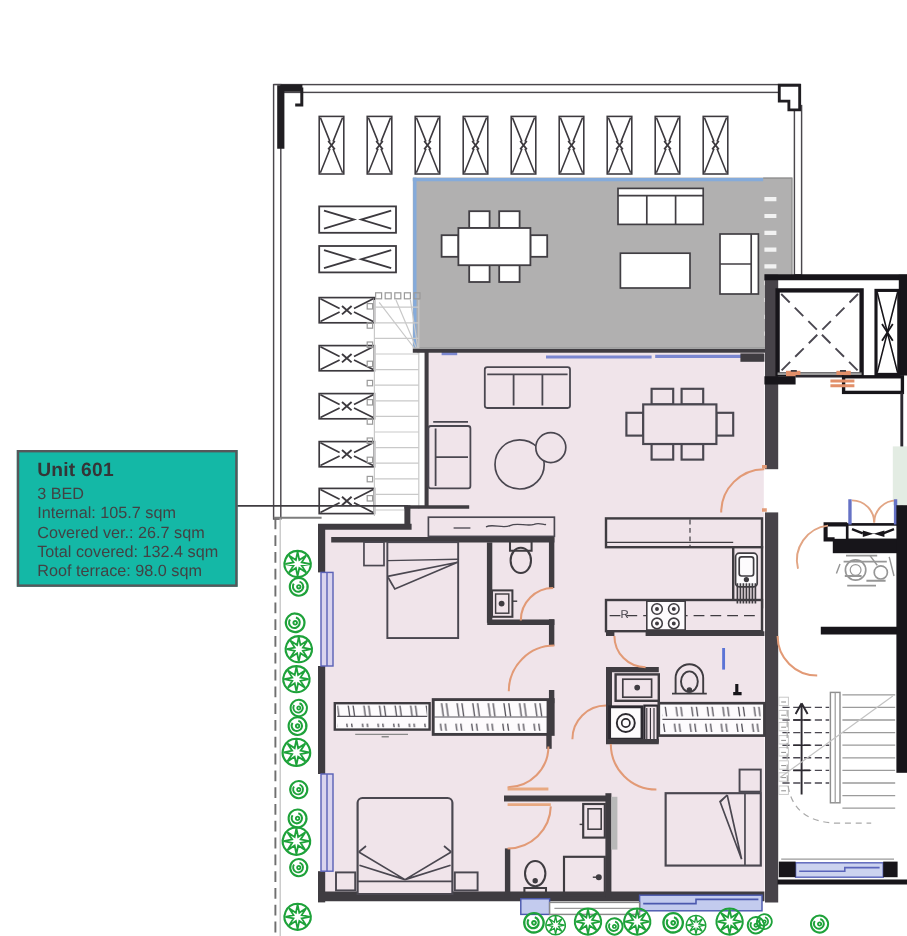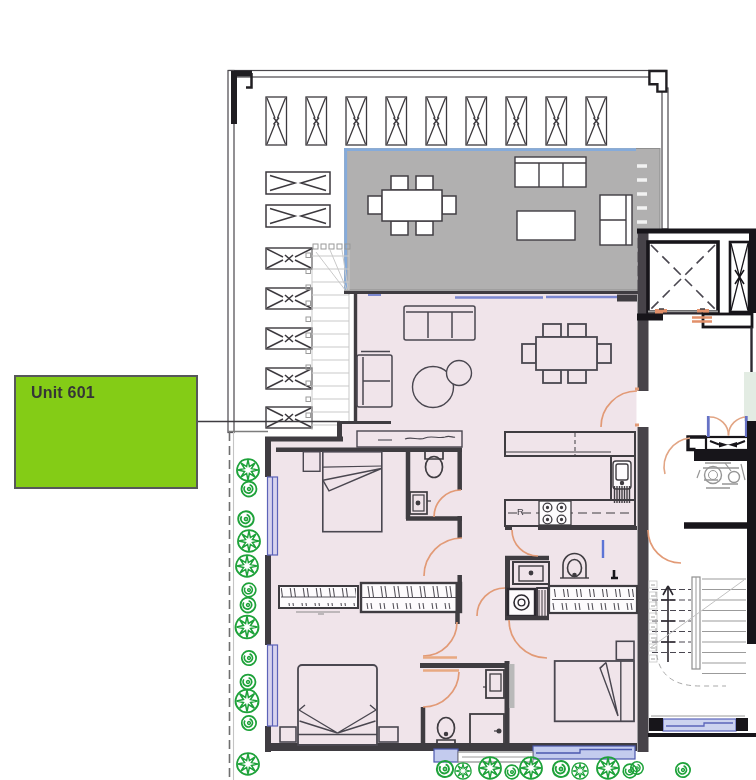--- a/index.html
+++ b/index.html
@@ -1,17 +1,17 @@
 <!DOCTYPE html>
 <html><head>
 <meta charset="utf-8">
 <style>
 html,body{margin:0;padding:0;width:756px;height:780px;background:#ffffff;font-family:"Liberation Sans",sans-serif;overflow:hidden}
 #plan{position:absolute;left:0;top:0}
-#label{position:absolute;left:14px;top:375px;width:184px;height:114px;border:2px solid #56575a;background:#84cc16;box-sizing:border-box;padding:6px 0 0 15px;color:#3d3d3f;white-space:nowrap}
+#label{position:absolute;left:14px;top:375px;width:184px;height:114px;border:2px solid #56575a;background:#14b8a6;box-sizing:border-box;padding:6px 0 0 15px;color:#3d3d3f;white-space:nowrap}
 #label .t{font-size:16px;font-weight:bold;color:#353537;letter-spacing:.2px;line-height:20px;margin:0 0 1px 0}
 #label .l{font-size:13.5px;line-height:15.9px;color:#424244}
 </style>
 </head>
 <body>
 <svg id="plan" width="756" height="780" viewBox="0 0 756 780">
 <defs>
 <g id="colx" stroke="#3c393e" stroke-width="1.3" fill="none">
 <rect x="0" y="0" width="20.5" height="48"></rect>
 <path d="M1,1 L9,21 M19.5,1 L11.5,21 M1,47 L9,27 M19.5,47 L11.5,27"></path>
@@ -569,13 +569,14 @@
 <use href="#tree1" transform="translate(608,768) scale(1.15)"></use>
 <use href="#tree2" transform="translate(630,771) scale(1.1)"></use>
 <use href="#tree2" transform="translate(683,770) scale(1.15)"></use>
 <use href="#tree2" transform="translate(637,768) scale(1.0)"></use>
 </g>
 
 </svg>
 
 <div id="label">
 <div class="t">Unit 601</div>
+<div class="l">3 BED<br>Internal: 105.7 sqm<br>Covered ver.: 26.7 sqm<br>Total covered: 132.4 sqm<br>Roof terrace: 98.0 sqm</div>
 </div>
 
 </body></html>

